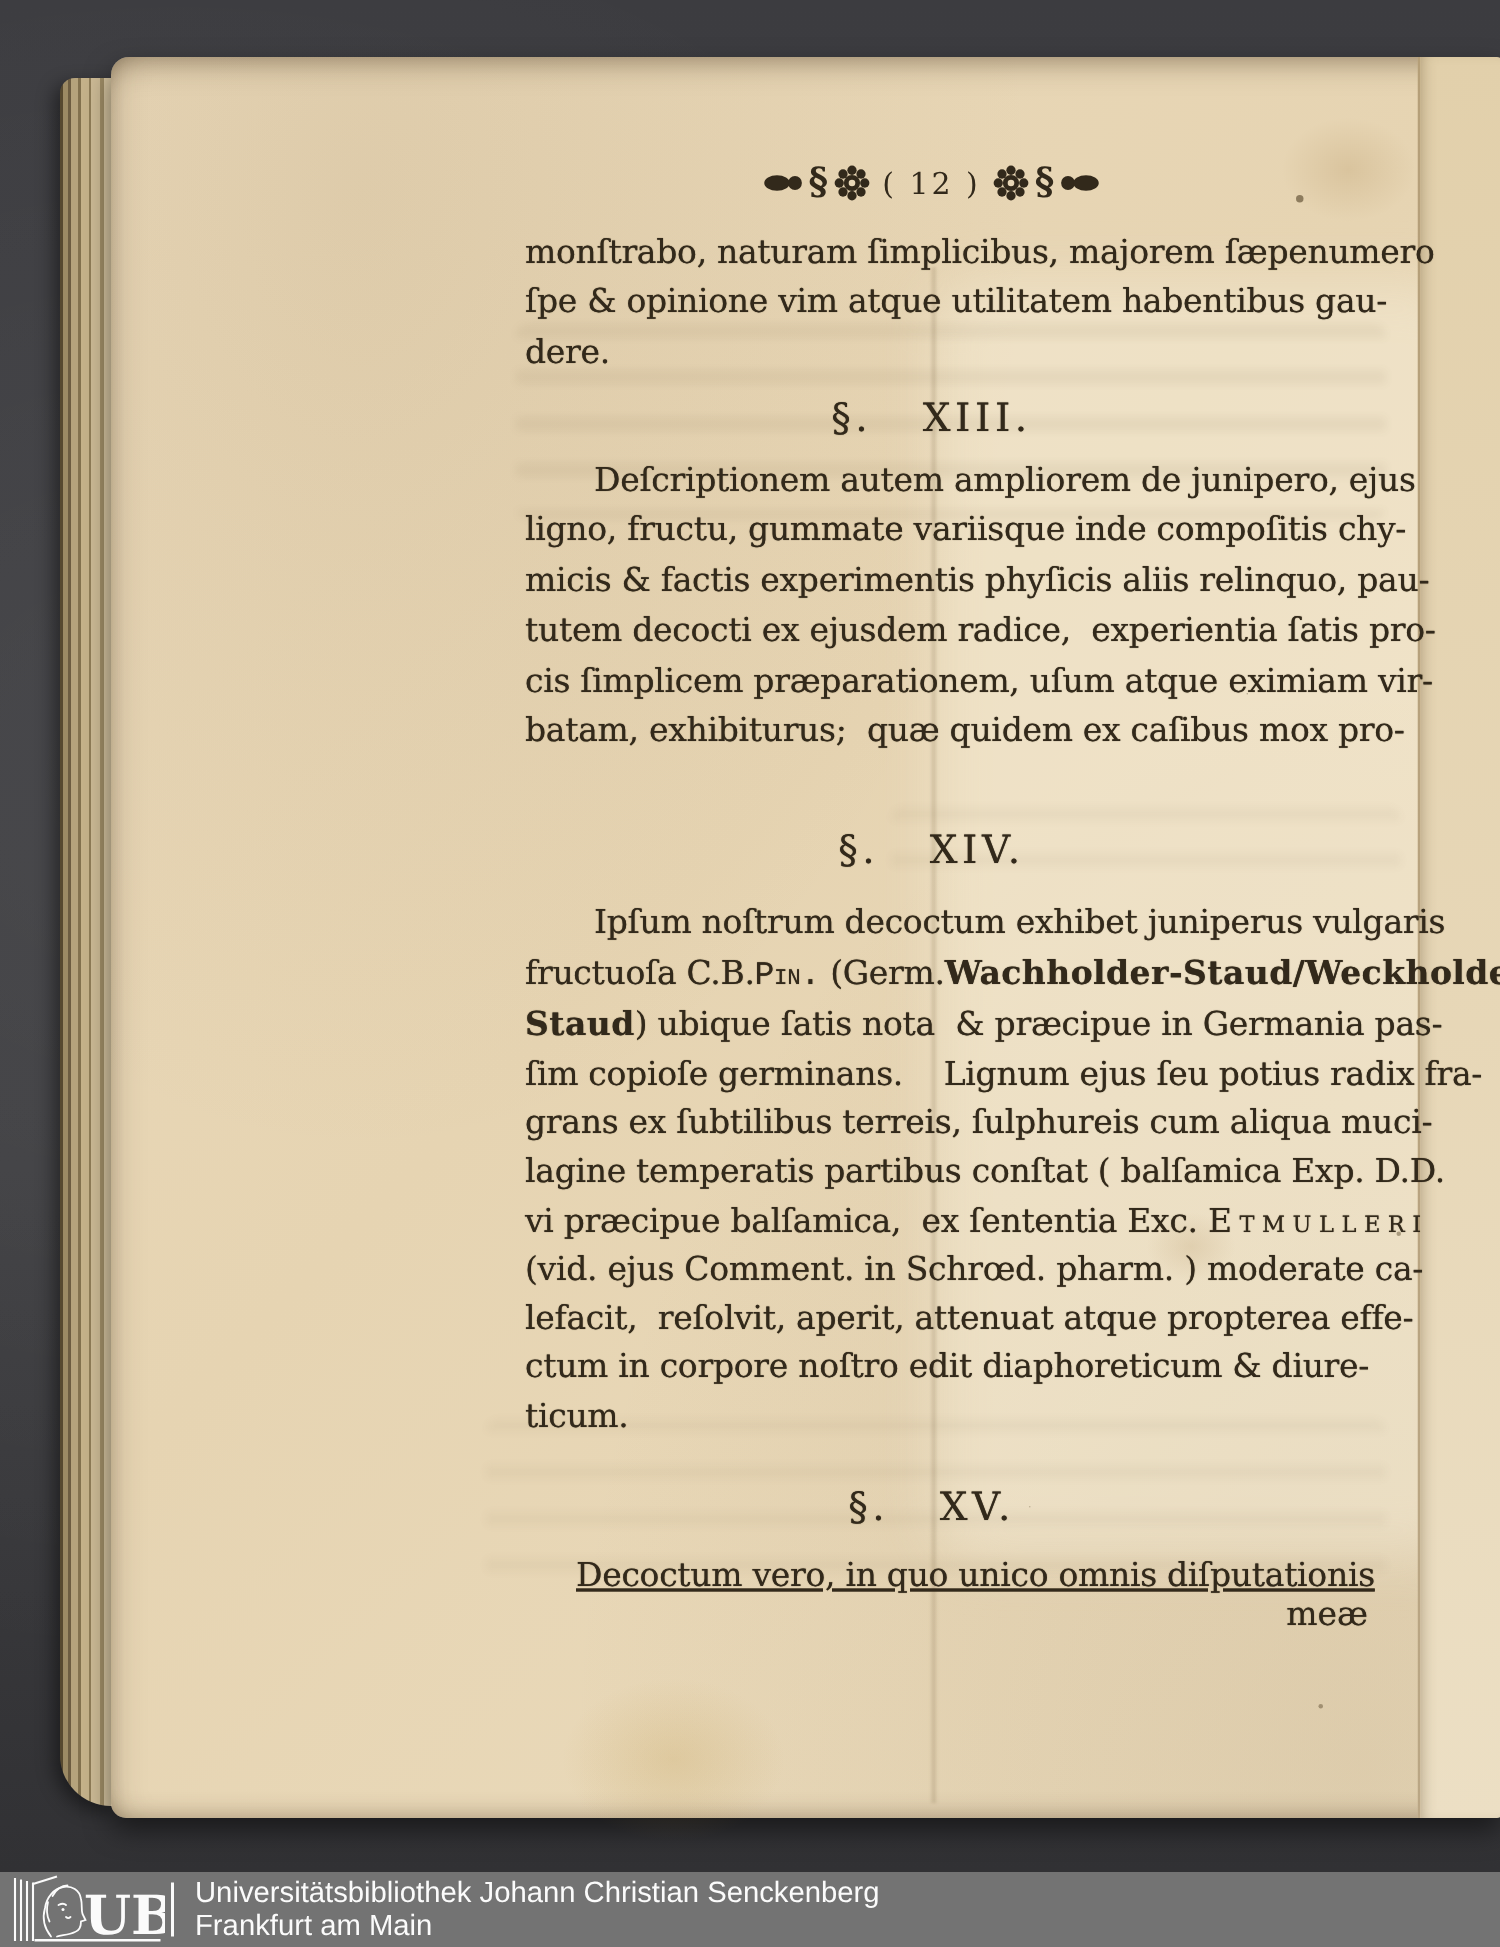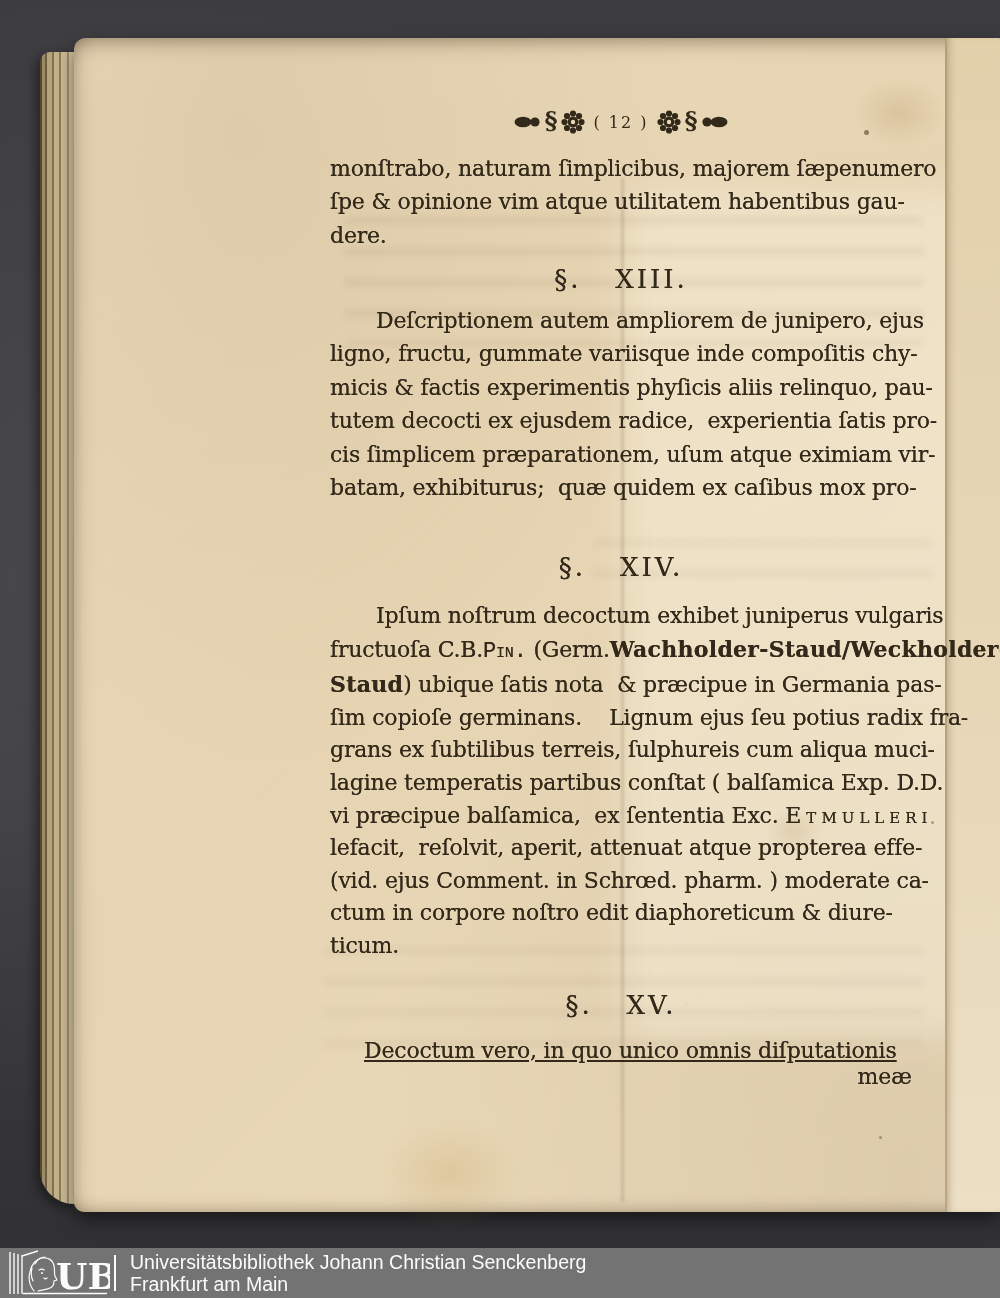--- a/index.html
+++ b/index.html
@@ -71,27 +71,27 @@
   .speck{position:absolute;width:5px;height:5px;border-radius:50%;
     background:rgba(70,52,26,0.55);
     box-shadow: 66px 690px 0 -1px rgba(70,52,26,0.4), -35px 330px 0 -2px rgba(70,52,26,0.35),
                 14px 1005px 0 -1px rgba(70,52,26,0.4), -180px 872px 0 -2px rgba(70,52,26,0.3);}
   
   .textblock{
     position:absolute;left:256px;top:0;width:582px;height:100%;
     color:#32291b;
   }
   .line{white-space:pre;font-size:22px;letter-spacing:-0.2px;
-    text-shadow:0 0 0.6px rgba(48,38,18,0.85);}
+    text-shadow:0 0 0.6px rgba(48,38,18,0.85);margin-left:20px;}
   .ornament-row{
     position:absolute;top:64px;left:0;width:100%;height:40px;
     display:flex;align-items:center;justify-content:center;gap:4px;
   }
   .orn-mark{font-size:25px;font-weight:700;transform:translateY(-2px);}
-  .pagenum{font-size:16px;letter-spacing:2px;margin:16px 4px;}
+  .pagenum{font-size:20px;letter-spacing:2px;margin:16px 4px;}
   .para{position:absolute;left:0;width:100%;}
   .para .line{line-height:33.4px;}
   .p-intro{top:114px;}
   .p13{top:266px;}
   .p14{top:562px;}
   .p14 .line{line-height:32.6px;}
   .p15{top:996px;text-decoration:underline;}
   .indent{padding-left:46px;}
   .heading{
     position:absolute;left:0;width:100%;text-align:center;white-space:pre;
@@ -198,22 +198,22 @@
 
     <div class="heading h14">§.   XIV.</div>
     <div class="para p14">
       <div class="line indent">Ipſum noſtrum decoctum exhibet juniperus vulgaris</div>
       <div class="line"><span>fructuoſa C.B.</span><span class="smallcaps">Pin.</span><span> (Germ.</span><span class="fraktur">Wachholder-Staud/Weckholder-</span></div>
       <div class="line"><span class="fraktur">Staud</span><span>) ubique ſatis nota  &amp; præcipue in Germania pas-</span></div>
       <div class="line">ſim copioſe germinans.    Lignum ejus ſeu potius radix fra-</div>
       <div class="line">grans ex ſubtilibus terreis, ſulphureis cum aliqua muci-</div>
       <div class="line">lagine temperatis partibus conſtat ( balſamica Exp. D.D.</div>
       <div class="line"><span>vi præcipue balſamica,  ex ſententia Exc. </span><span class="sc-spaced">Etmulleri</span></div>
+      <div class="line">(vid. ejus Comment. in Schrœd. pharm. ) moderate ca-</div>
       <div class="line">lefacit,  reſolvit, aperit, attenuat atque propterea effe-</div>
-      <div class="line">(vid. ejus Comment. in Schrœd. pharm. ) moderate ca-</div>
       <div class="line">ctum in corpore noſtro edit diaphoreticum &amp; diure-</div>
       <div class="line">ticum.</div>
     </div>
 
     <div class="heading h15">§.   XV.</div>
     <div class="para p15">
       <div class="line" style="padding-left:34px;">Decoctum vero, in quo unico omnis diſputationis</div>
     </div>
     <div class="catchword">meæ</div>
 

